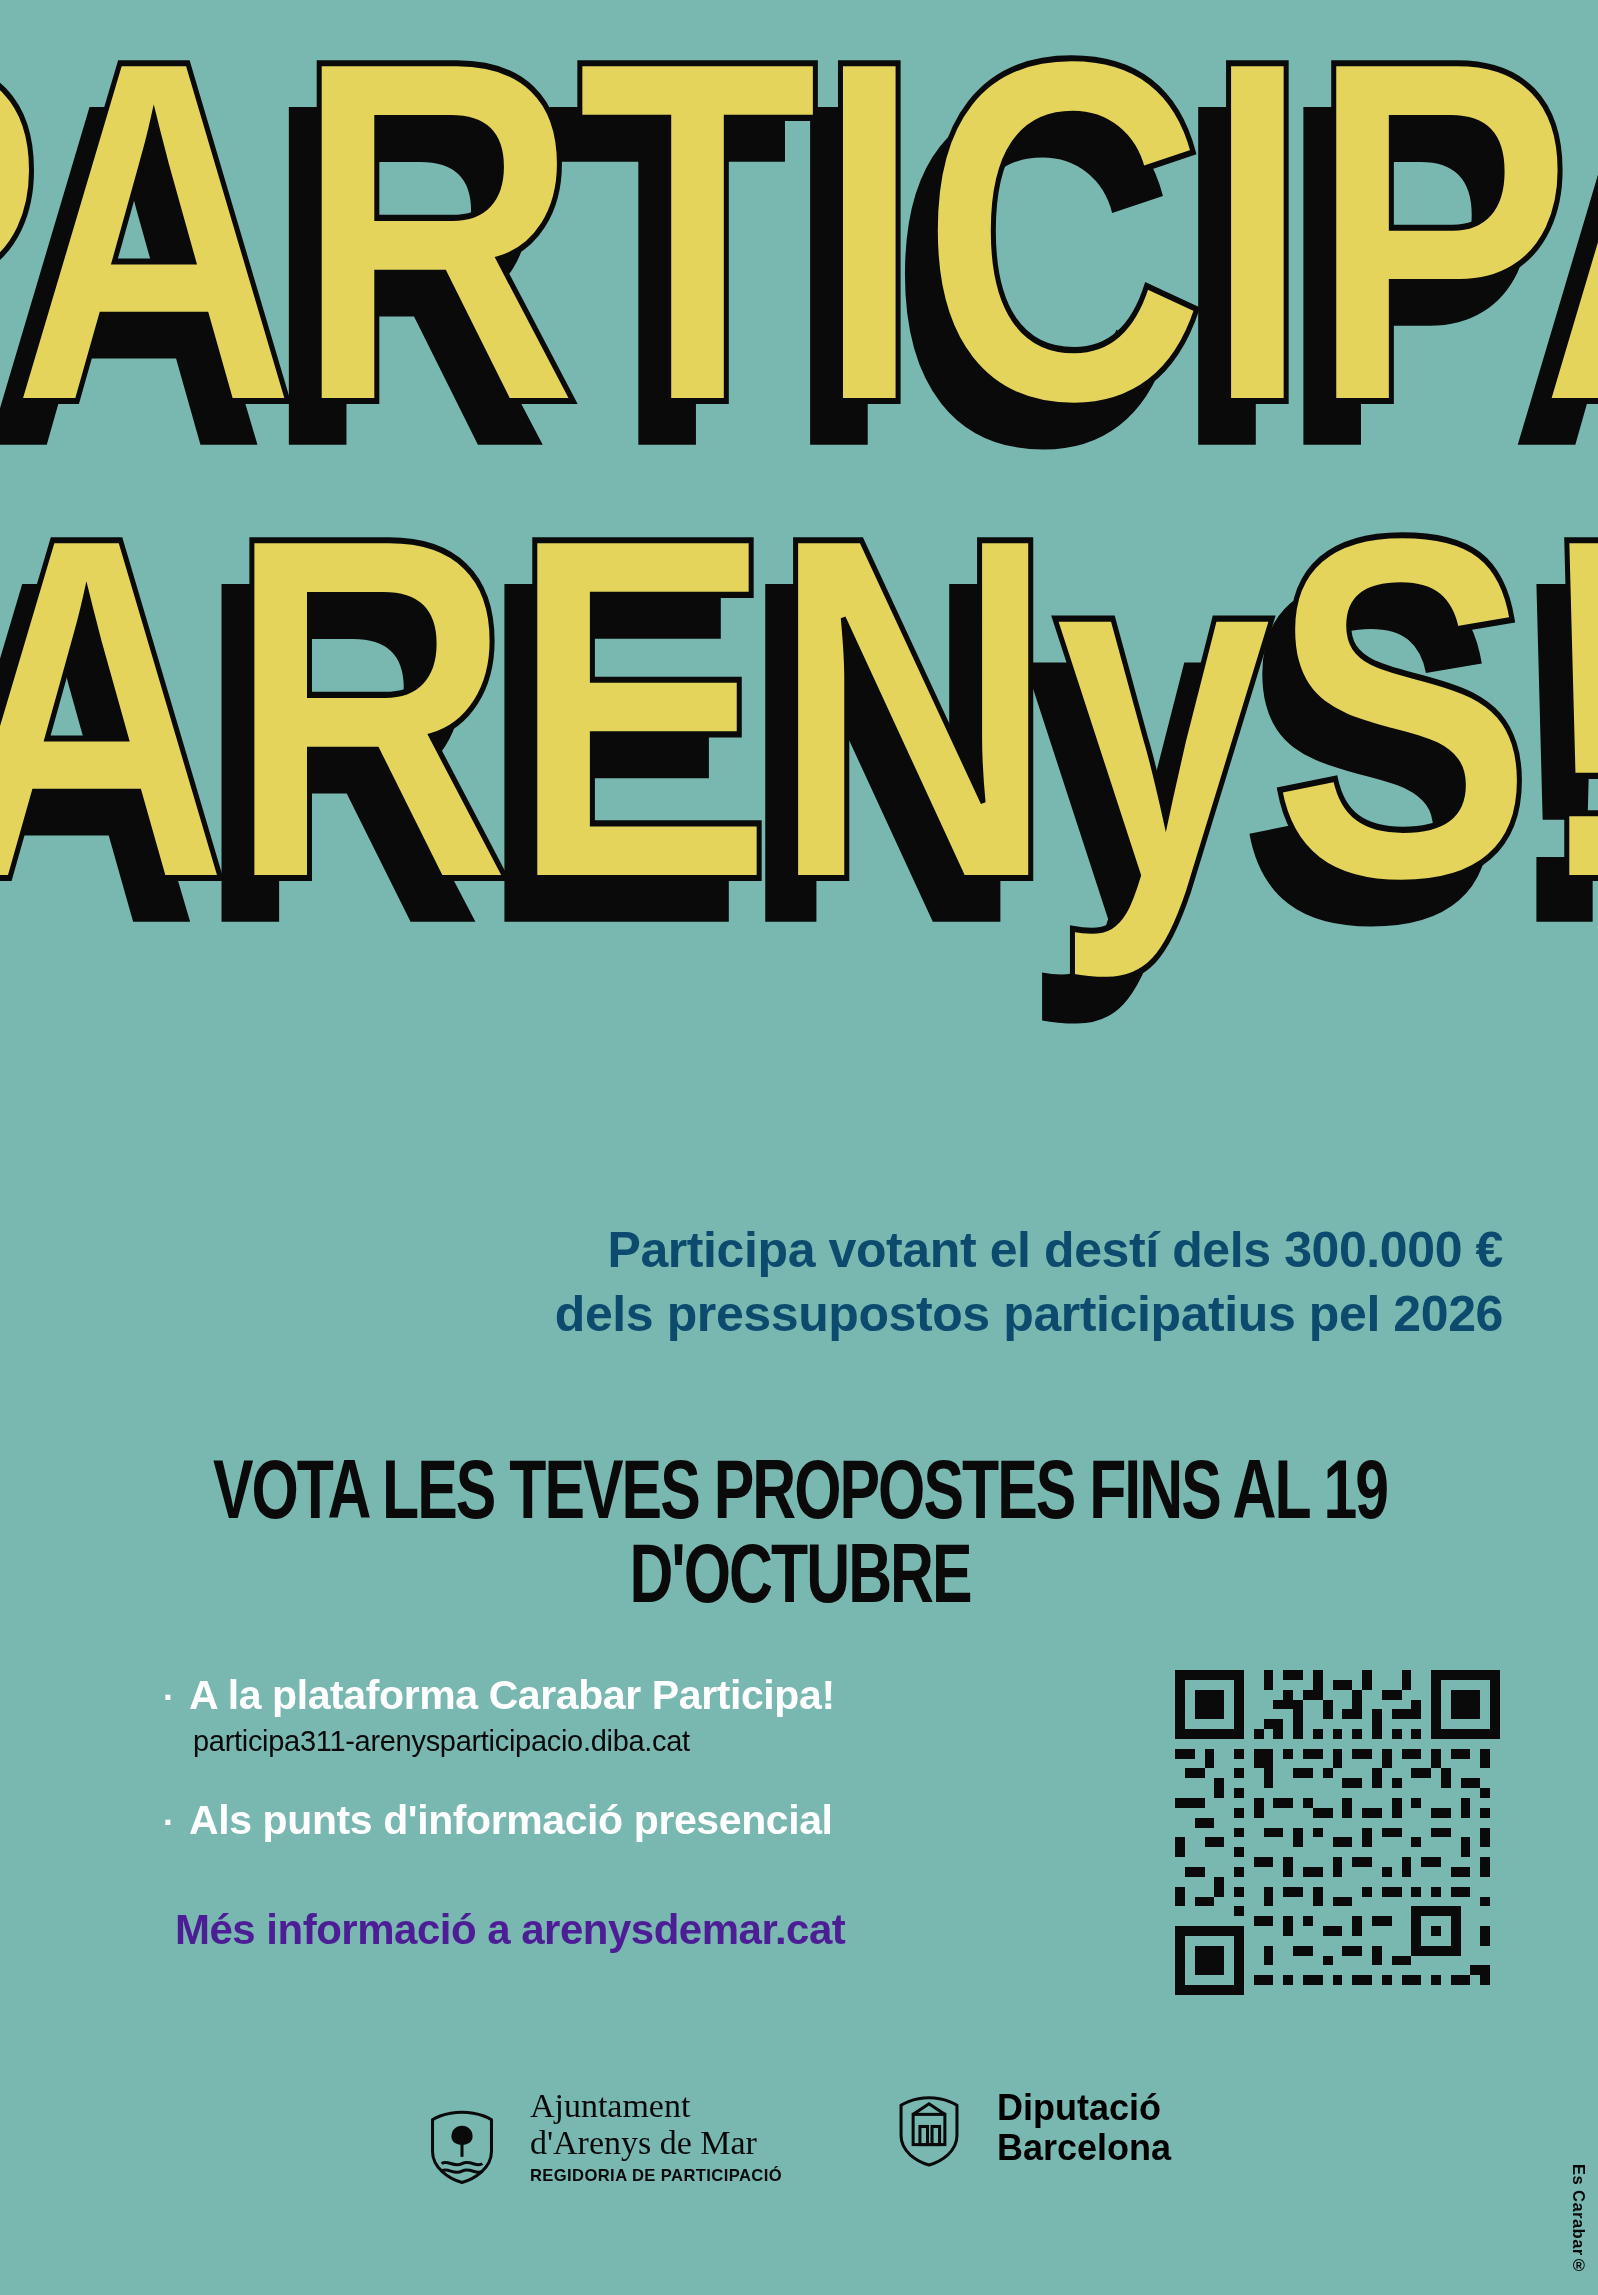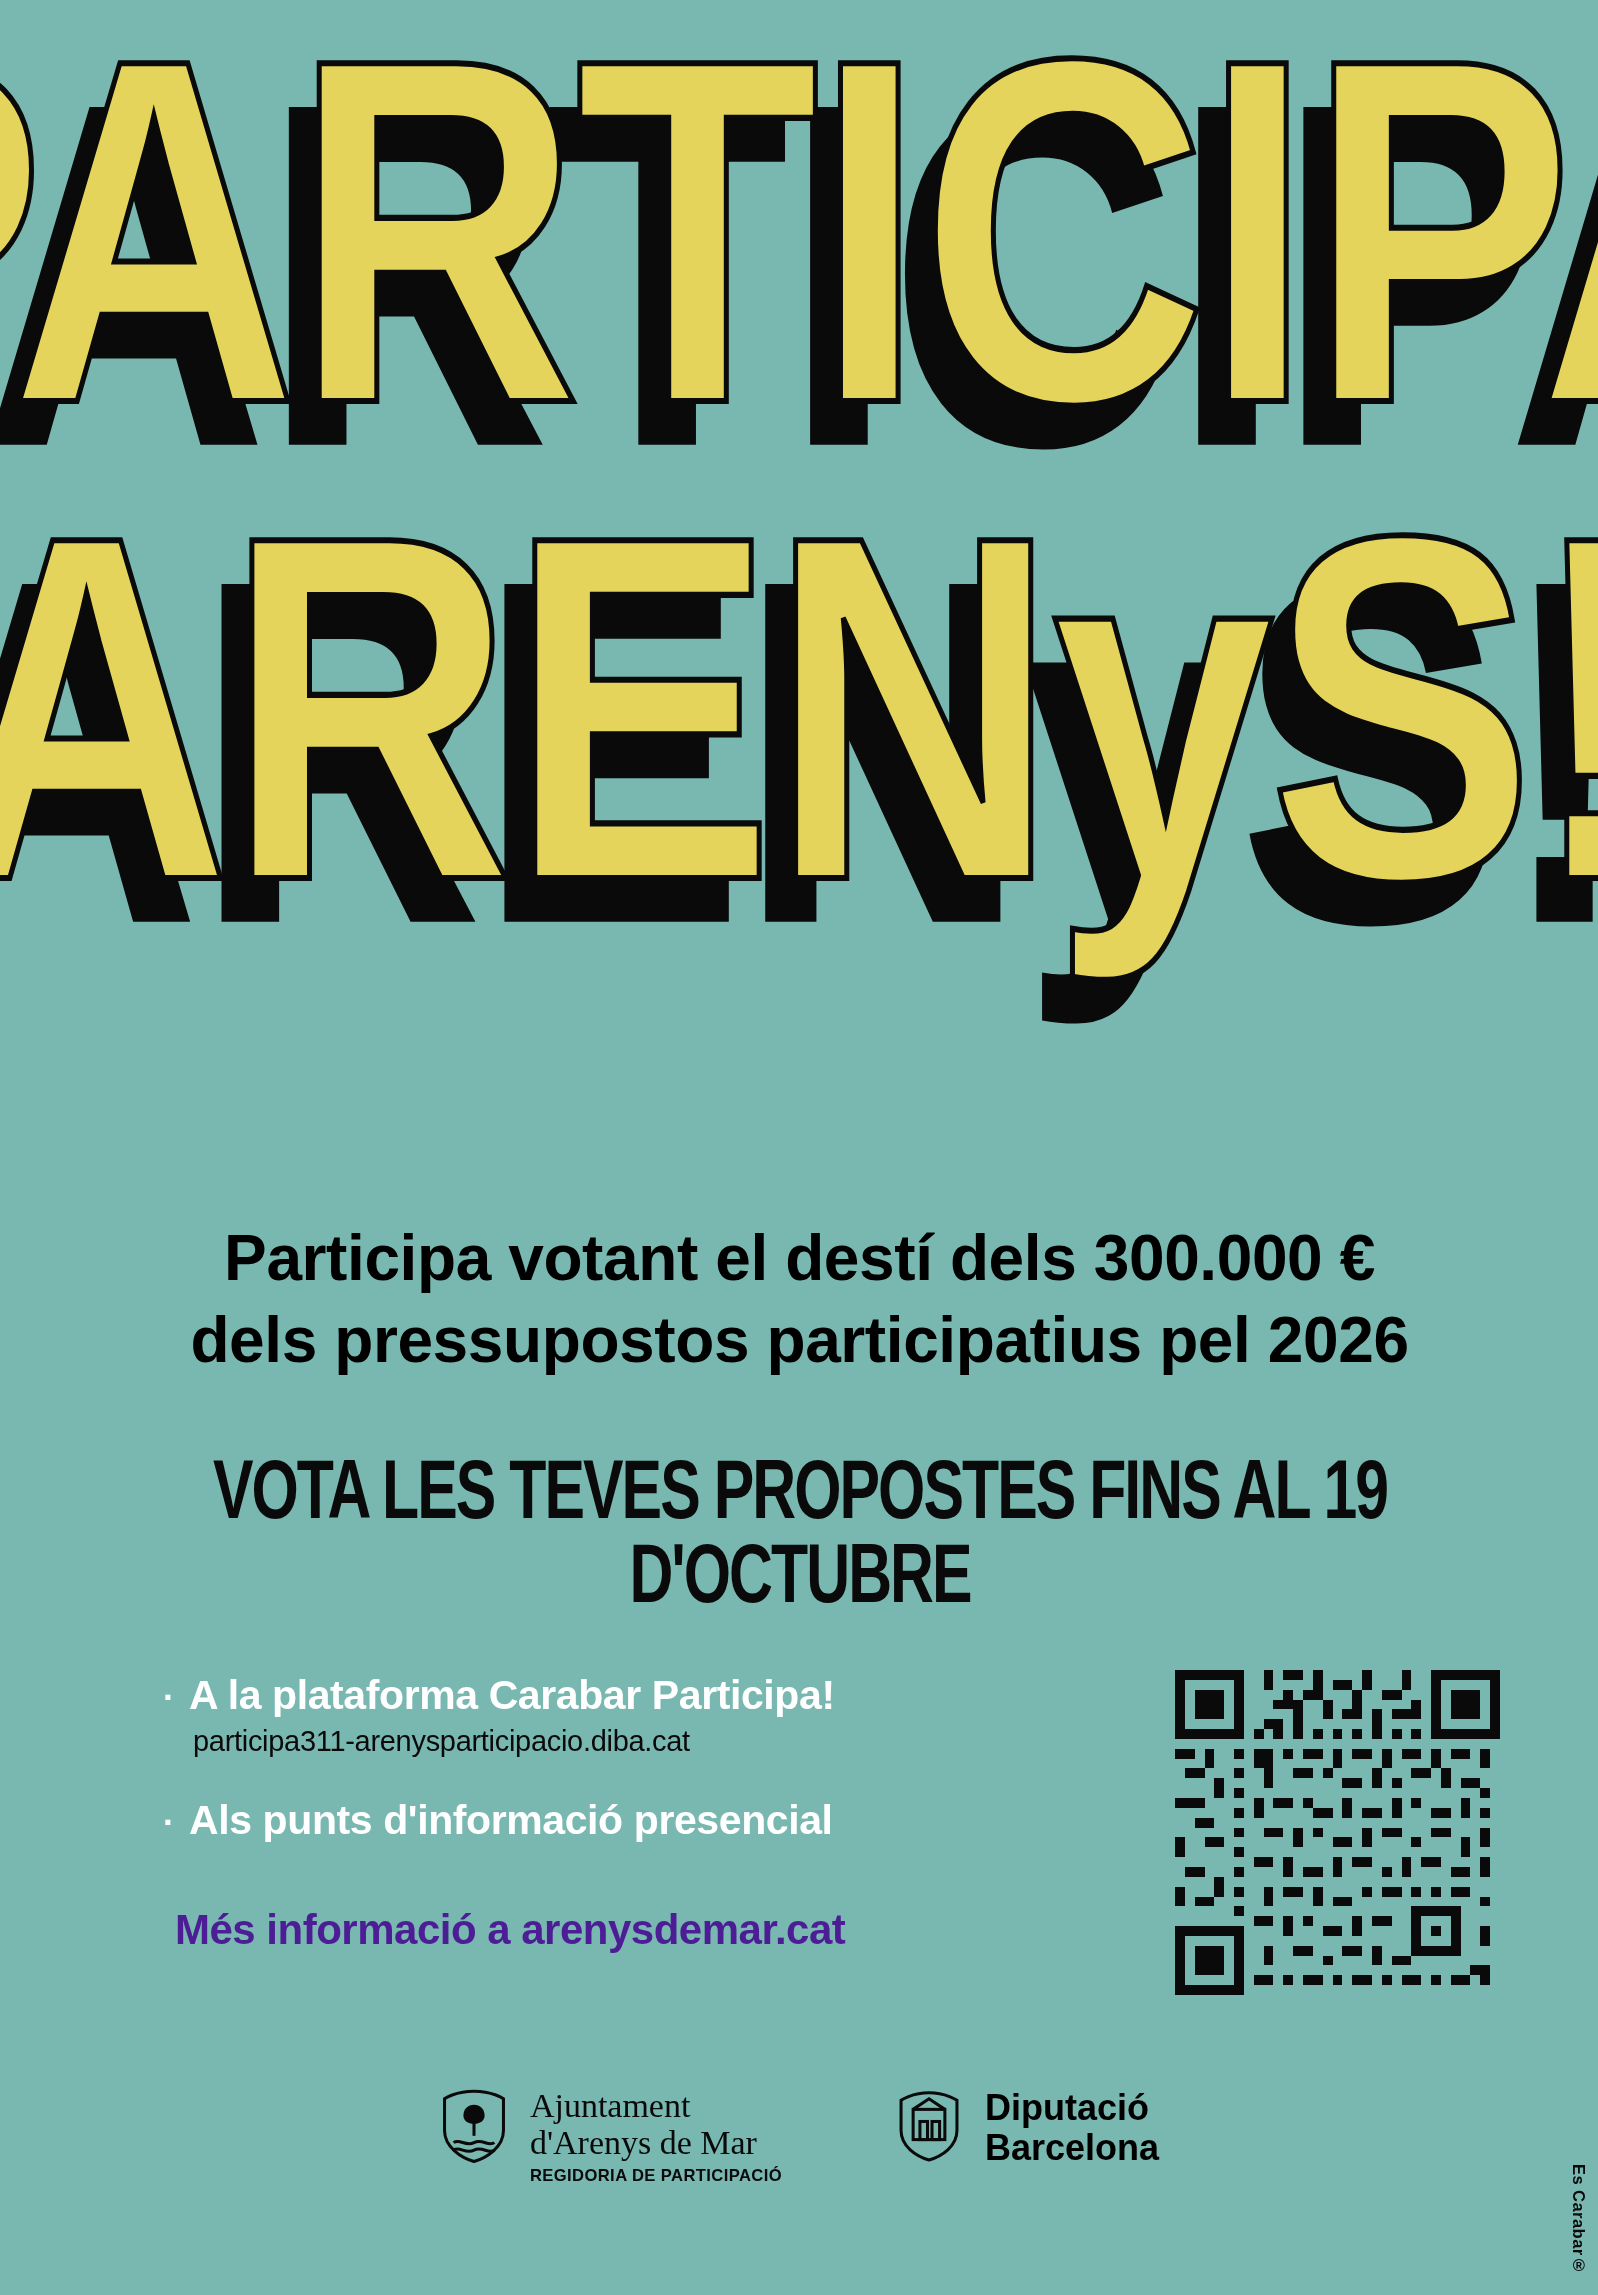--- a/index.html
+++ b/index.html
@@ -73,23 +73,23 @@
     z-index: 2;
   }
 
   
   .subtitle {
     position: absolute;
     left: 50%;
     transform: translateX(-50%);
     top: 1218px;
     width: 1407px;
-    text-align: center;
-    color: #000000;
-    font-size: 64px;
+    text-align: right;
+    color: #0c4a6e;
+    font-size: 50px;
     font-weight: bold;
     line-height: 1.28;
     letter-spacing: -0.4px;
   }
 
   
   .deadline {
     position: absolute;
     left: 50%;
     transform: translateX(-50%) scaleX(1.03);
@@ -180,22 +180,22 @@
     top: 2088px;
     width: 1599px;
     display: flex;
     justify-content: center;
     align-items: flex-start;
     gap: 113px;
   }
 
   .logo-group {
     display: flex;
-    align-items: flex-start;
-    gap: 22px;
+    align-items: flex-end;
+    gap: 34px;
   }
 
   .crest {
     width: 68px;
     height: 76px;
     flex: 0 0 68px;
   }
 
   .logo-text {
     color: #0a0a0a;

